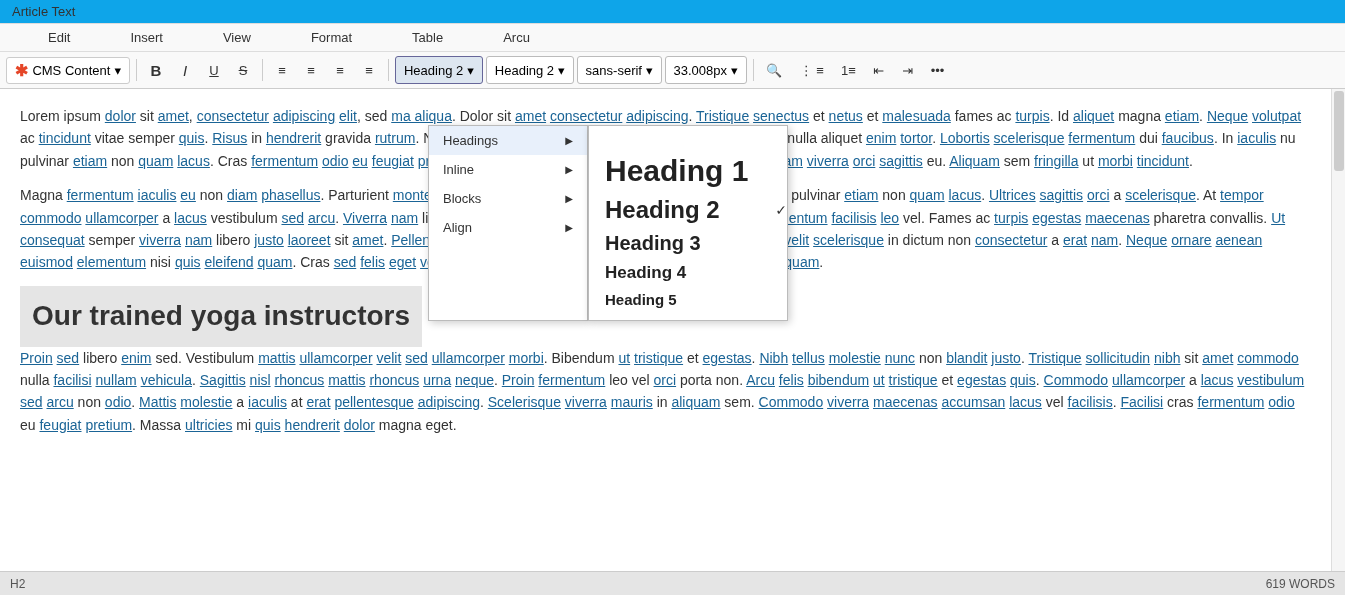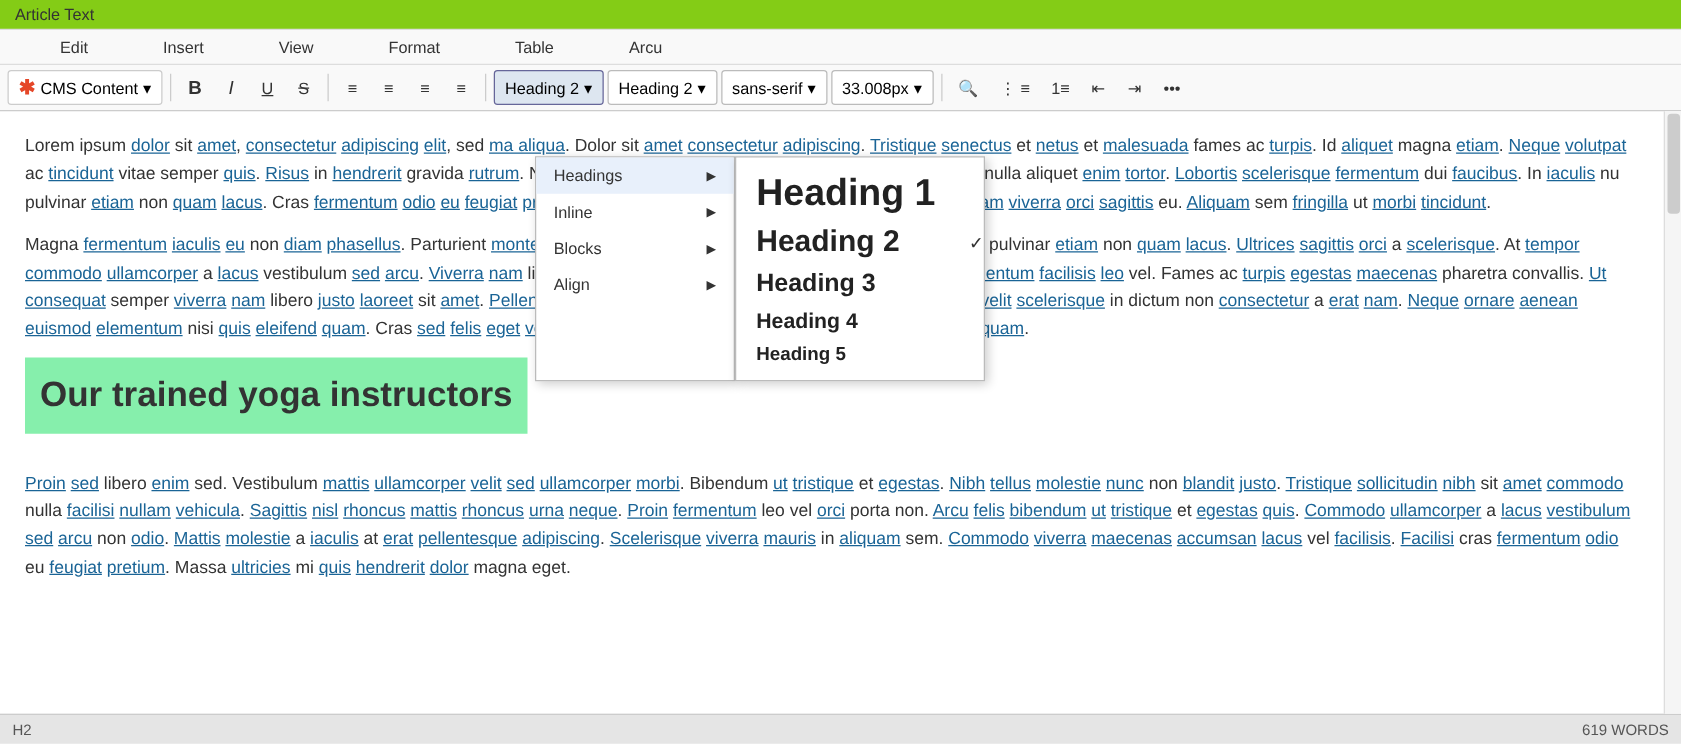--- a/index.html
+++ b/index.html
@@ -1,20 +1,20 @@
 <!DOCTYPE html>
 <html><head>
   <meta charset="utf-8">
   <style>
     * { box-sizing: border-box; margin: 0; padding: 0; }
     body { font-family: Arial, sans-serif; font-size: 14px; background: #fff; width: 1345px; height: 598px; overflow: hidden; }
 
     
     .title-bar {
-      background: #84cc16;
+      background: #0ea5e9;
       padding: 4px 12px;
       font-size: 13px;
       color: #333;
       border-bottom: 1px solid #ddd;
     }
 
     
     .menu-bar {
       display: flex;
       align-items: center;
@@ -111,23 +111,23 @@
     }
 
     .editor-content a {
       color: #1a6496;
       text-decoration: underline;
     }
 
     .editor-content h2 {
       font-size: 28px;
       font-weight: bold;
-      background: #86efac;
+      background: #e5e5e5;
       padding: 8px 12px;
-      margin-bottom: 28px;
+      margin-bottom: 0;
       display: inline-block;
     }
 
     .scrollbar {
       width: 14px;
       background: #f5f5f5;
       border-left: 1px solid #ddd;
     }
     .scrollbar-thumb {
       width: 10px;
@@ -185,21 +185,21 @@
     }
     .dropdown-item.active { background: #e8f0fb; }
 
     .heading-option {
       display: block;
       padding: 4px 16px;
       cursor: pointer;
       color: #222;
     }
 
-    .h1-option { font-size: 30px; font-weight: bold; }
+    .h1-option { font-size: 30px; font-weight: bold; margin-top: 16px; }
     .h2-option { font-size: 24px; font-weight: bold; }
     .h3-option { font-size: 20px; font-weight: bold; }
     .h4-option { font-size: 17px; font-weight: bold; }
     .h5-option { font-size: 15px; font-weight: bold; }
     .h6-option { font-size: 13px; font-weight: bold; }
 
     .checkmark { font-size: 14px; color: #333; margin-left: 8px; }
 
     .chevron { font-size: 10px; }
 

